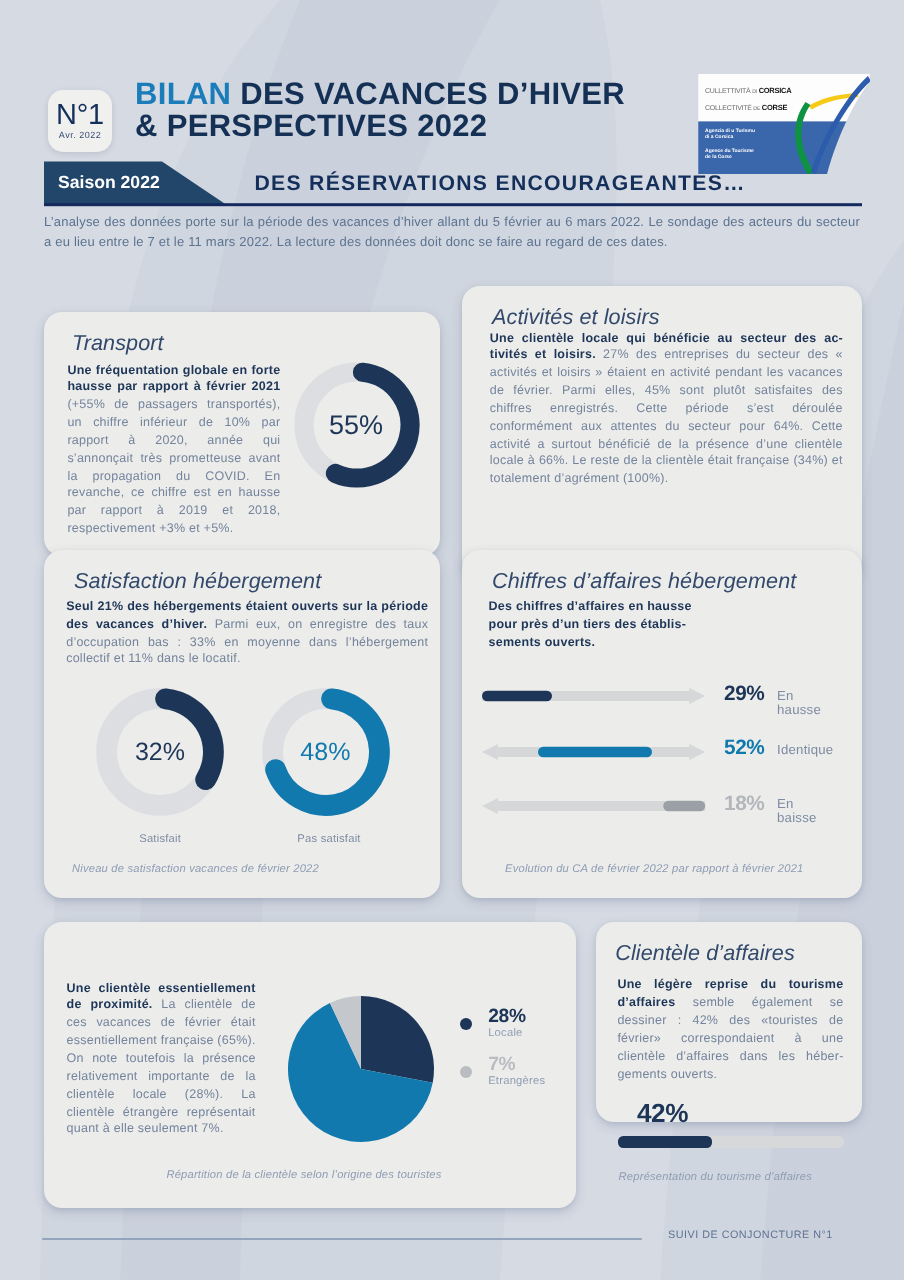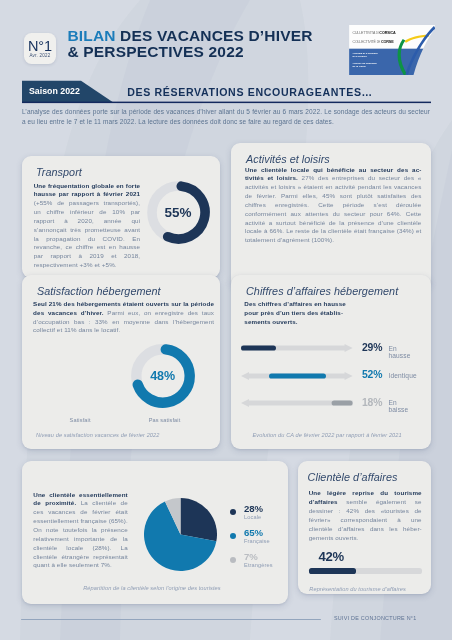--- a/index.html
+++ b/index.html
@@ -7,21 +7,21 @@
   body{
     font-family:"Liberation Sans",sans-serif;
     background:#d2d8e1;
     position:relative;
     -webkit-font-smoothing:antialiased;
   }
   .bgwrap{position:absolute;inset:0;overflow:hidden;z-index:0}
   .bgwrap svg{display:block}
 
   
-  #header{position:absolute;left:0;top:4px;width:436px;height:76px;z-index:3}
+  #header{position:absolute;left:0;top:16px;width:436px;height:76px;z-index:3}
   #n1box{position:absolute;left:24px;top:29px;width:32px;height:31px;background:#f0f0ee;border-radius:7.5px;
          display:flex;flex-direction:column;align-items:center;justify-content:center;
          box-shadow:0 1px 3px rgba(40,60,90,.14)}
   #n1box .n1{font-size:14.5px;font-weight:400;color:#15305c;line-height:14px;letter-spacing:-.1px;margin-top:1px}
   #n1box .dt{font-size:4.5px;font-weight:400;color:#3a4f74;line-height:6px;letter-spacing:.25px;margin-top:0.5px}
   #title{position:absolute;left:67.5px;top:23.8px;font-size:15.5px;font-weight:700;color:#143055;
          letter-spacing:.16px;line-height:16.4px}
   #title .hl{color:#1b7cba}
 
   
@@ -43,25 +43,25 @@
   .card h2{font-size:10.8px;font-weight:400;font-style:italic;color:#32496c;letter-spacing:.05px}
   .lead{font-size:6.25px;line-height:8.85px;color:#74849c;text-align:justify;letter-spacing:0.12px;hyphens:auto;-webkit-hyphens:auto}
   .lead b{color:#1d3557;font-weight:700}
   .note{font-size:5.6px;font-style:italic;color:#8e9cb4;letter-spacing:.1px}
 
   #c1{left:21.5px;top:156px;width:198.5px;height:122px}
   #c2{left:230.5px;top:143px;width:200px;height:146px}
   #c3{left:21.5px;top:275px;width:198.5px;height:174px}
   #c4{left:230.5px;top:275px;width:200px;height:174px}
   #c5{left:21.5px;top:461px;width:266.5px;height:143px}
-  #c6{left:298px;top:461px;width:132.5px;height:133px}
+  #c6{left:298px;top:461px;width:132.5px;height:100px}
 
   .donutwrap{position:relative}
   .donutlbl{position:absolute;left:0;top:0;width:100%;height:100%;display:flex;
-            align-items:center;justify-content:center;font-weight:700}
+            align-items:center;justify-content:center;font-weight:400}
 
   .legend-dot{border-radius:50%;display:inline-block}
 
   #c1 h2{position:absolute;left:14.5px;top:9.6px}
   #c1lead{position:absolute;left:12.2px;top:25.5px;width:106.5px}
   #c1donut{position:absolute;left:125px;top:25px;width:63px;height:63px}
 
   #c2 h2{position:absolute;left:15.5px;top:9.6px}
   #c2lead{position:absolute;left:14.4px;top:22.5px;width:176.5px}
 
@@ -184,20 +184,27 @@
     <div class="donutlbl" style="font-size:13.5px;color:#1d3557">55%</div>
   </div>
 </div>
 <div class="card" id="c2">
   <h2>Activités et loisirs</h2>
   <p class="lead" id="c2lead"><b>Une clientèle locale qui bénéficie au secteur des ac­tivités et loisirs.</b><span> 27% des entreprises du secteur des « activités et loisirs » étaient en activité pendant les vacances de février. Par­mi elles, 45% sont plutôt satisfaites des chiffres enre­gistrés. Cette période s’est déroulée conformément aux attentes du secteur pour 64%. Cette activité a surtout bénéficié de la présence d’une clientèle locale à 66%. Le reste de la clientèle était française (34%) et totalement d’agrément (100%).</span></p>
 </div>
 <div class="card" id="c3">
   <h2>Satisfaction hébergement</h2>
   <p class="lead" id="c3lead"><b>Seul 21% des hébergements étaient ouverts sur la pé­riode des vacances d’hiver.</b><span> Parmi eux, on enregistre des taux d’occupation bas : 33% en moyenne dans l’hé­bergement collectif  et 11% dans le locatif.</span></p>
+  <div class="donutwrap" id="c3d1">
+    <svg width="64" height="64" viewBox="0 0 64 64">
+      <circle cx="32" cy="32" r="26.7" fill="none" stroke="#dcdee2" stroke-width="10.4"></circle>
+      <path id="c3arc1" fill="none" stroke="#1d3557" stroke-width="10.4" stroke-linecap="round" d="M34.79 5.45 A26.7 26.7 0 0 1 54.84 45.83"></path>
+    </svg>
+    <div class="donutlbl" style="font-size:12.5px;color:#1d3557">32%</div>
+  </div>
   <div class="donutwrap" id="c3d2">
     <svg width="64" height="64" viewBox="0 0 64 64">
       <circle cx="32" cy="32" r="26.7" fill="none" stroke="#dcdee2" stroke-width="10.4"></circle>
       <path id="c3arc2" fill="none" stroke="#1179ae" stroke-width="10.4" stroke-linecap="round" d="M34.79 5.45 A26.7 26.7 0 1 1 6.79 40.78"></path>
     </svg>
     <div class="donutlbl" style="font-size:12.5px;color:#1179ae">48%</div>
   </div>
   <div class="dlabel" id="c3l1">Satisfait</div>
   <div class="dlabel" id="c3l2">Pas satisfait</div>
   <div class="note" id="c3note">Niveau de satisfaction vacances de février 2022</div>
@@ -242,25 +249,20 @@
       <path d="M36.5 36.5 L72.35 43.34 A36.5 36.5 0 1 1 20.96 3.47 Z" fill="#1179ae"></path>
       <path d="M36.5 36.5 L20.96 3.47 A36.5 36.5 0 0 1 36.50 0.00 Z" fill="#c4c7cb"></path>
     </svg>
   <div id="c5legend">
     <div class="lgrow">
       <span class="legend-dot" style="background:#1d3557"></span>
       <span class="lgpct" style="color:#1d3557">28%</span>
       <span class="lglbl">Locale</span>
     </div>
     <div class="lgrow">
-      <span class="legend-dot" style="background:#1179ae"></span>
-      <span class="lgpct" style="color:#1179ae">65%</span>
-      <span class="lglbl">Française</span>
-    </div>
-    <div class="lgrow">
       <span class="legend-dot" style="background:#b9bcc1"></span>
       <span class="lgpct" style="color:#b9bcc1">7%</span>
       <span class="lglbl">Etrangères</span>
     </div>
   </div>
   <div class="note" id="c5note">Répartition de la clientèle selon l’origine des touristes</div>
 </div>
 <div class="card" id="c6">
   <h2>Clientèle d’affaires</h2>
   <p class="lead" id="c6lead"><b>Une légère reprise du tourisme d’affaires</b><span> semble également se dessiner : 42% des «touristes de février» correspondaient à une clientèle d’affaires dans les héber­gements ouverts.</span></p>

